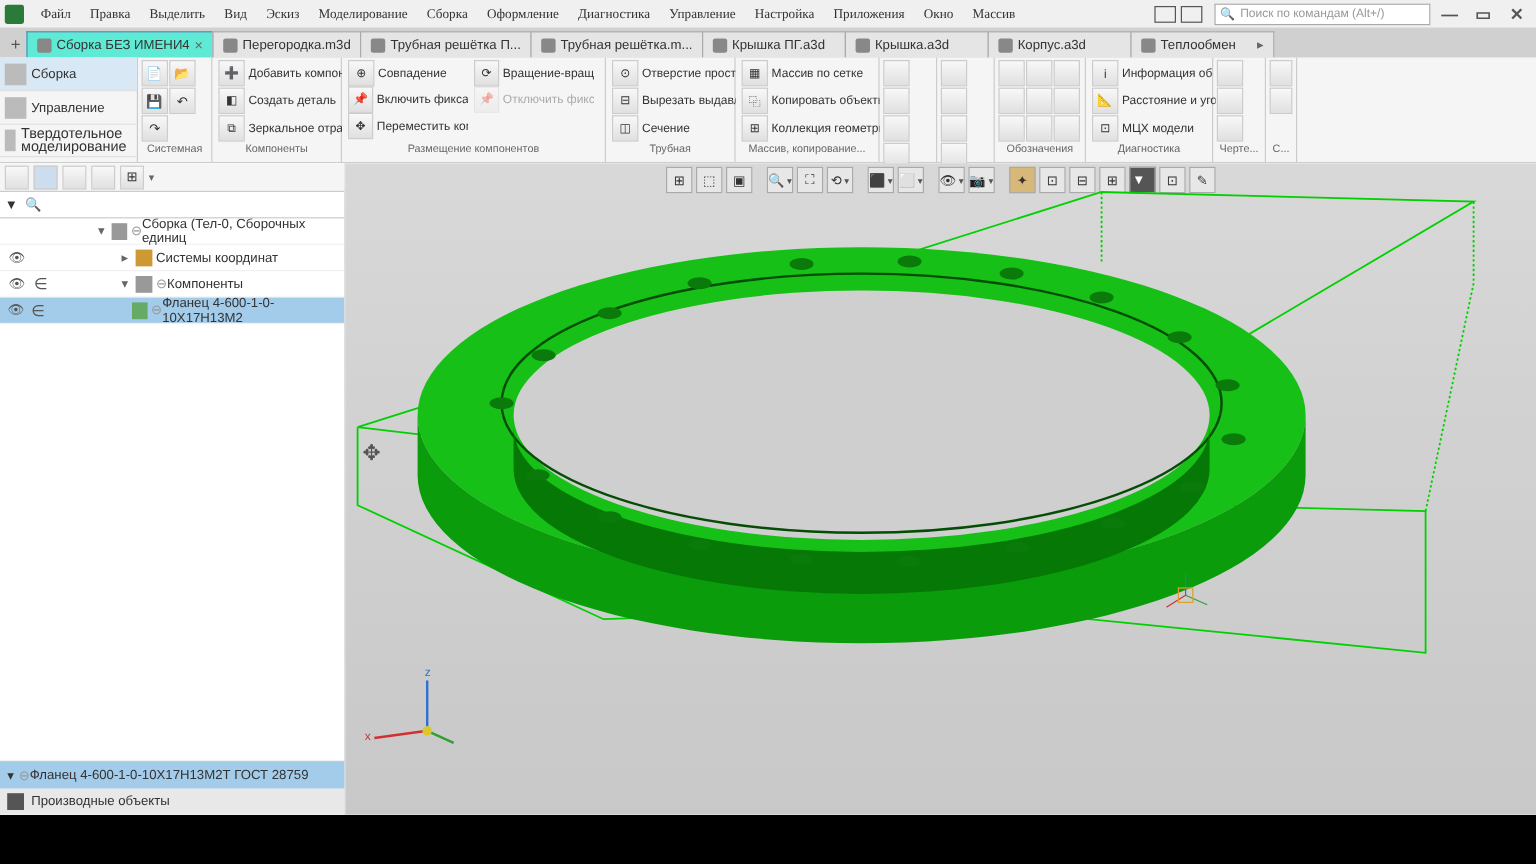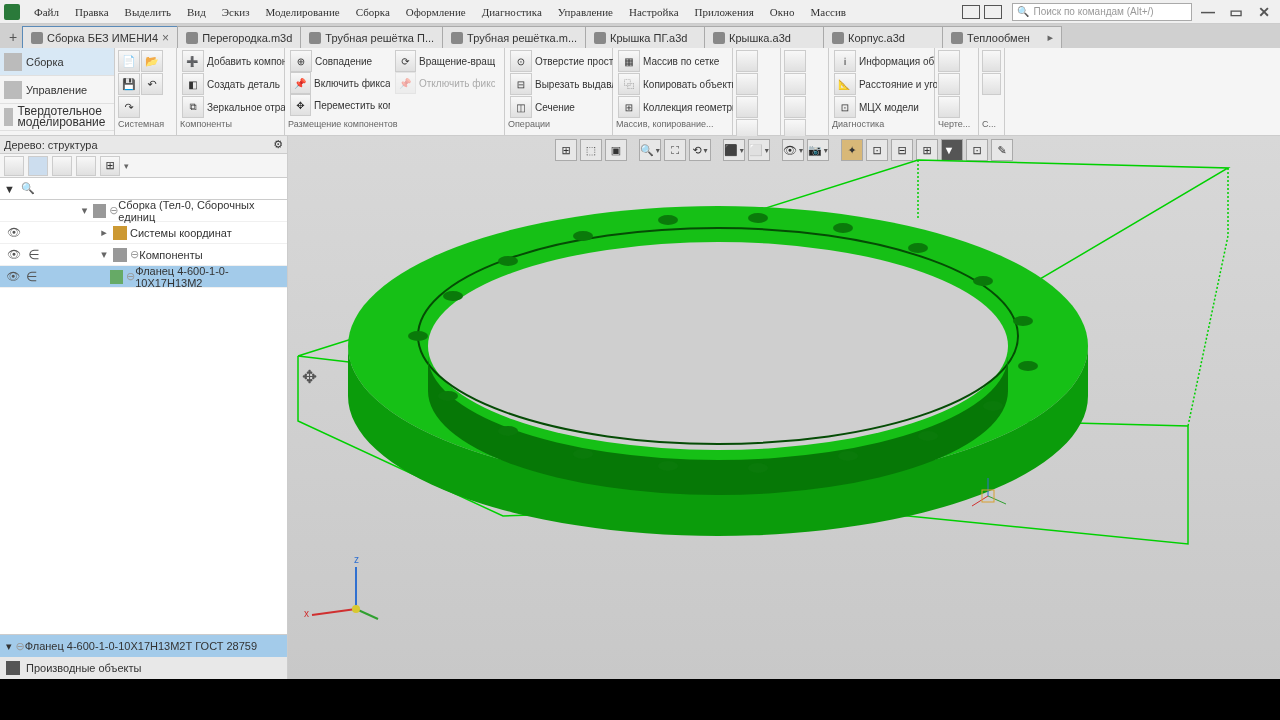--- a/index.html
+++ b/index.html
@@ -12,35 +12,35 @@
 .menubar .mitem { padding:3px 8px; cursor:pointer;font-family:Liberation Serif, serif; }
 .menubar .spacer { flex:1; }
 .menubar .winbox { width:18px; height:14px; border:1px solid #555; margin:0 2px; }
 .menubar .search { width:180px; height:18px; border:1px solid #aaa; background:#fff; padding:0 4px; display:flex; align-items:center; color:#999; font-size:10px; margin-left:8px; }
 .menubar .wbtn { width:24px; height:24px; display:flex; align-items:center; justify-content:center; margin-left:4px; font-size:14px; font-weight:bold; color:#555; cursor:pointer; }
 
 
 .tabbar { height:24px; background:#d0d0d0; display:flex; align-items:flex-end; padding-left:4px; }
 .tabbar .plus { width:18px; height:22px; display:flex; align-items:center; justify-content:center; font-size:14px; color:#555; }
 .tab { height:22px; background:#e5e5e5; border:1px solid #aaa; border-bottom:none; display:flex; align-items:center; padding:0 8px; margin-right:-1px; max-width:160px; min-width:120px; }
-.tab.active { background:#e5e5e5; border-color:#5a8ab8; }
+.tab.active { background:#5eead4; border-color:#5a8ab8; }
 .tab .ticon { width:12px; height:12px; background:#888; border-radius:2px; margin-right:4px; flex-shrink:0; }
 .tab .tlabel { overflow:hidden; text-overflow:ellipsis; white-space:nowrap; flex:1; font-size:11px; }
 .tab .tclose { margin-left:4px; font-size:12px; color:#666; }
 .tab .more { margin-left:2px; color:#666; }
 
 
 .ribbon { height:88px; background:#f5f5f5; border-bottom:1px solid #ccc; display:flex; }
 .leftribbon { width:115px; border-right:1px solid #ccc; display:flex; flex-direction:column; }
 .leftribbon .big { height:28px; display:flex; align-items:center; padding:2px 4px; border-bottom:1px solid #e0e0e0; }
 .leftribbon .big .icn { width:18px; height:18px; background:#bbb; margin-right:4px; }
 .leftribbon .big.sel { background:#d8e8f5; }
 .rgroup { border-right:1px solid #ccc; display:flex; flex-direction:column; padding:2px 3px; position:relative; }
 .rgroup .gbody { flex:1; display:flex; flex-wrap:wrap; align-content:flex-start; gap:1px; }
-.rgroup .glabel { height:14px; font-size:9px; color:#666; text-align:left; overflow:hidden; white-space:nowrap; }
+.rgroup .glabel { height:14px; font-size:9px; color:#666; text-align:center; overflow:hidden; white-space:nowrap; }
 .ric { width:22px; height:22px; background:linear-gradient(#f8f8f8,#e0e0e0); border:1px solid #ccc; display:inline-flex; align-items:center; justify-content:center; cursor:pointer; }
 .ritxt { display:flex; align-items:center; height:22px; padding:0 2px; font-size:10px; white-space:nowrap; }
 .ritxt .ric { margin-right:3px; }
 .ritxt.disabled { color:#aaa; }
 
 
 .main { flex:1; display:flex; background:#fff; overflow:hidden; }
 .leftbar { width:20px; background:#f0f0f0; border-right:1px solid #ccc; display:flex; flex-direction:column; align-items:center; padding-top:4px; gap:6px; }
 .leftbar .lic { width:14px; height:14px; background:#888; }
 .panel { width:288px; background:#fff; border-right:1px solid #ccc; display:flex; flex-direction:column; }
@@ -235,21 +235,21 @@
           </div>
         <div class="ritxt">
             <div class="ric">⊟</div>
             <span style="max-width:78px;overflow:hidden">Вырезать выдавливанием</span>
           </div>
         <div class="ritxt">
             <div class="ric">◫</div>
             <span>Сечение</span>
           </div>
       </div>
-      <div class="glabel">Операции</div>
+      <div class="glabel">Трубная</div>
     </div>
 
     <div class="rgroup" style="width:120px">
       <div class="gbody" style="flex-direction:column">
         <div class="ritxt">
             <div class="ric">▦</div>
             <span>Массив по сетке</span>
           </div>
         <div class="ritxt">
             <div class="ric">⿻</div>
@@ -276,20 +276,34 @@
       </div>
     <div class="rgroup" style="width:48px">
         <div class="gbody">
           <div class="ric"></div>
           <div class="ric"></div>
           <div class="ric"></div>
           <div class="ric"></div>
         </div>
         <div class="glabel">Разме...</div>
       </div>
+    <div class="rgroup" style="width:76px">
+        <div class="gbody">
+          <div class="ric"></div>
+          <div class="ric"></div>
+          <div class="ric"></div>
+          <div class="ric"></div>
+          <div class="ric"></div>
+          <div class="ric"></div>
+          <div class="ric"></div>
+          <div class="ric"></div>
+          <div class="ric"></div>
+        </div>
+        <div class="glabel">Обозначения</div>
+      </div>
 
     <div class="rgroup" style="width:106px">
       <div class="gbody" style="flex-direction:column">
         <div class="ritxt">
             <div class="ric">ℹ</div>
             <span style="max-width:78px;overflow:hidden">Информация об объекте</span>
           </div>
         <div class="ritxt">
             <div class="ric">📐</div>
             <span style="max-width:78px;overflow:hidden">Расстояние и угол</span>
@@ -315,24 +329,20 @@
           <div class="ric"></div>
           <div class="ric"></div>
         </div>
         <div class="glabel">С...</div>
       </div>
   </div>
 
   <div class="main">
 
     <div class="panel">
-      <div class="phead">
-        <span>Дерево: структура</span>
-        <span class="gear">⚙</span>
-      </div>
       <div class="ptool">
         <div class="ric" style="width:20px;height:20px"></div>
         <div class="ric" style="width:20px;height:20px;background:#cde"></div>
         <div class="ric" style="width:20px;height:20px"></div>
         <div class="ric" style="width:20px;height:20px"></div>
         <div class="ric" style="width:20px;height:20px">⊞</div>
         <span style="font-size:9px;color:#666">▾</span>
       </div>
       <div class="psearch">
         <span style="margin-right:6px">▼</span>

